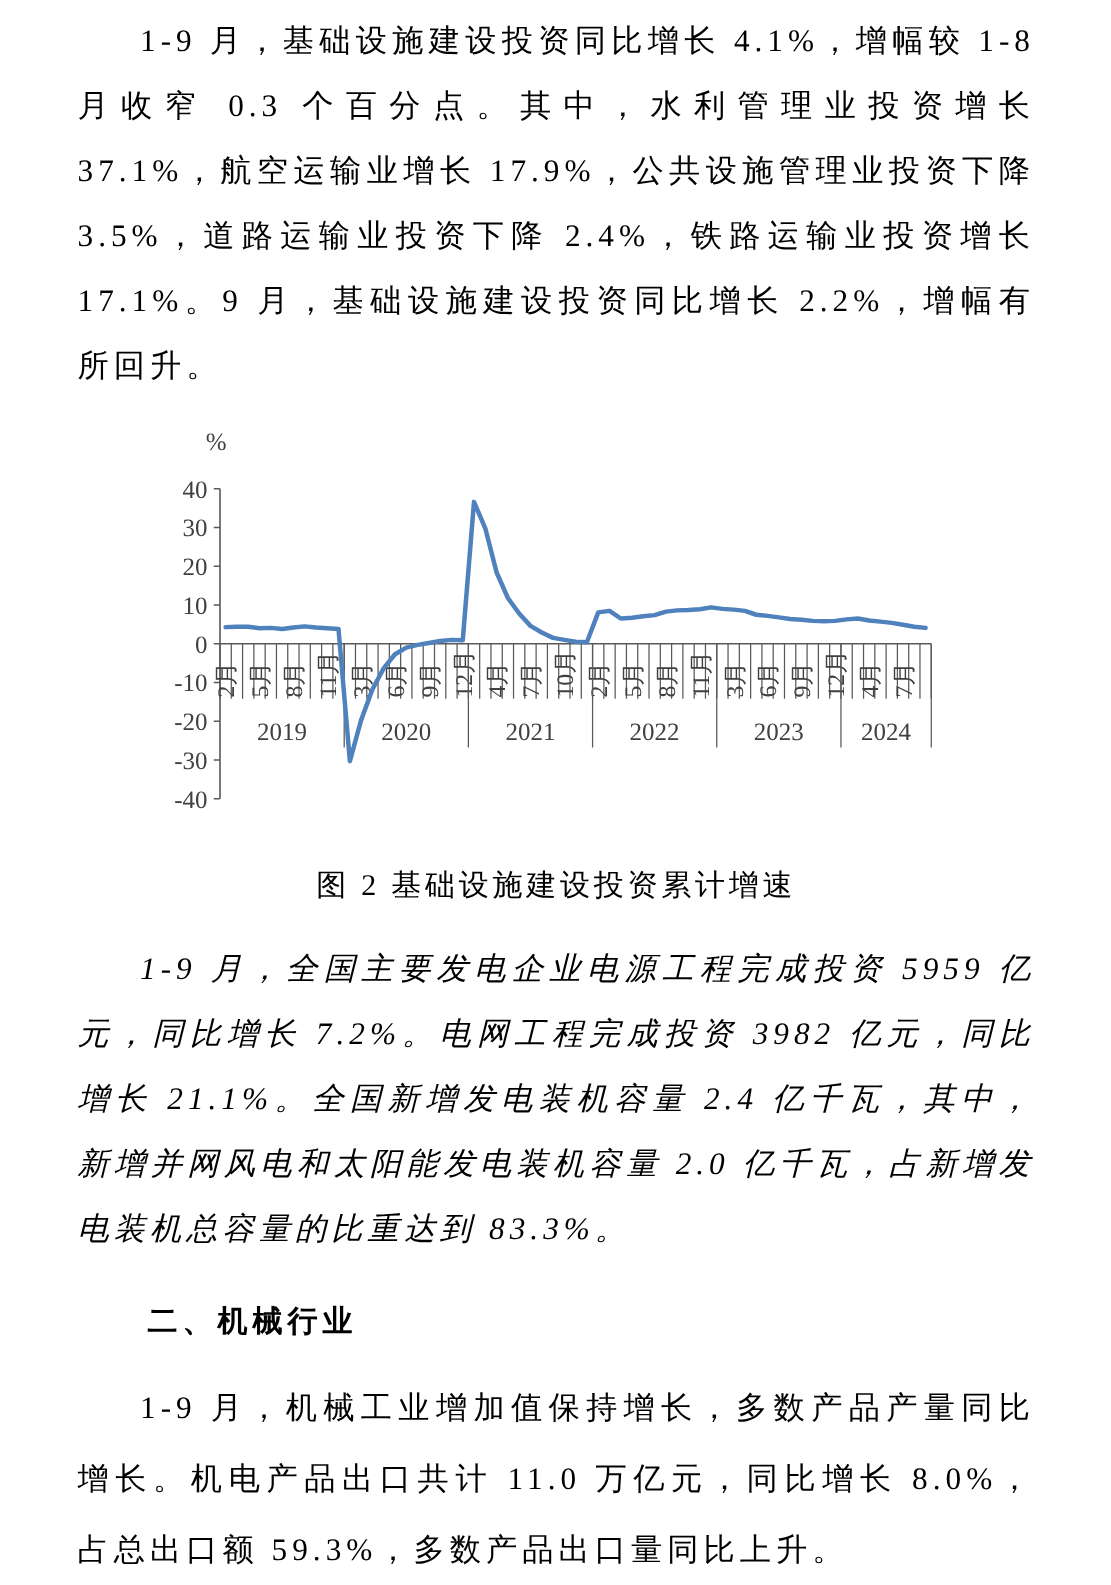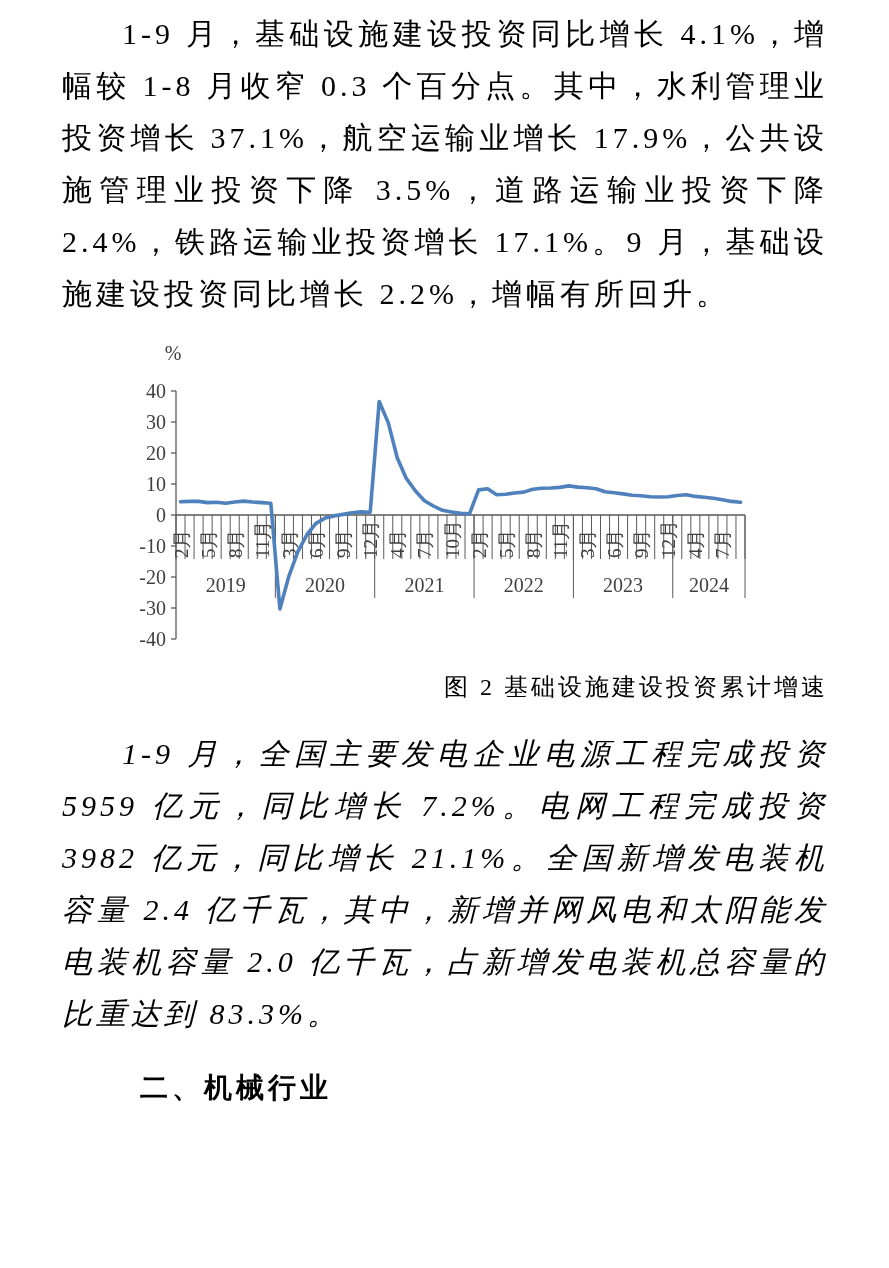--- a/index.html
+++ b/index.html
@@ -4,37 +4,37 @@
 <style>
   html,body{margin:0;padding:0;}
   body{
     width:889px;height:1268px;
     background:#ffffff;color:#000;
     overflow:hidden;
     font-family:"Liberation Serif","DejaVu Serif",serif;
   }
   .content{padding:8px 61px 0 62px;}
   .para{
-    font-size:30px;line-height:52px;
+    font-size:25px;line-height:52px;
     text-align:justify;text-indent:2em;
     letter-spacing:4px;margin:0;
   }
   .para--wide{line-height:57px;}
   .para--p2{margin-top:26px;font-style:italic;}
   .para--p3{margin-top:22px;}
   .chart-wrap{margin:16px 0 0 68px;width:672px;height:336px;}
   .chart-wrap svg{display:block;font-family:"Liberation Serif","DejaVu Serif",serif;}
   .caption{
-    font-size:24px;line-height:30px;
-    text-align:right;letter-spacing:3px;
+    font-size:24px;line-height:30px;margin-top:22px;
+    text-align:center;letter-spacing:3px;
   }
   .section-heading{
     font-family:"Liberation Sans","DejaVu Sans",sans-serif;
-    font-size:28px;font-weight:700;line-height:36px;
-    letter-spacing:4px;margin:30px 0 0 78px;
+    font-size:24px;font-weight:700;line-height:36px;
+    letter-spacing:4px;margin:30px 0 0 56px;
   }
 </style>
 </head>
 <body>
 
 <div class="content">
 
   <p class="para">1-9 月，基础设施建设投资同比增长 4.1%，增幅较 1-8 月收窄 0.3 个百分点。其中，水利管理业投资增长 37.1%，航空运输业增长 17.9%，公共设施管理业投资下降 3.5%，道路运输业投资下降 2.4%，铁路运输业投资增长 17.1%。9 月，基础设施建设投资同比增长 2.2%，增幅有所回升。</p>
 
   <div class="chart-wrap">
@@ -202,14 +202,15 @@
         <polyline points="50.5,165.7 59.5,165.4 68.6,165.4 77.6,166.6 86.6,166.3 95.7,167.2 104.7,166.0 113.7,165.1 122.8,166.0 131.8,166.6 140.8,167.2 149.9,272.9 158.9,240.1 167.9,215.6 177.0,198.5 186.0,187.4 195.0,182.1 204.1,179.9 213.1,178.4 222.1,176.8 231.2,175.9 240.2,176.2 249.2,65.5 258.3,86.9 267.3,122.0 276.3,142.4 285.3,154.8 294.4,164.7 303.4,170.0 312.4,174.3 321.5,175.9 330.5,177.4 339.5,177.8 348.6,153.9 357.6,152.7 366.6,158.8 375.7,158.2 384.7,157.0 393.7,156.1 402.8,153.3 411.8,152.3 420.8,152.0 429.9,151.4 438.9,149.9 447.9,151.1 457.0,151.7 466.0,152.7 475.0,155.8 484.1,156.7 493.1,157.9 502.1,159.2 511.1,159.8 520.2,160.7 529.2,161.0 538.2,160.7 547.3,159.5 556.3,158.8 565.3,160.4 574.4,161.3 583.4,162.3 592.4,163.8 601.5,165.4 610.5,166.3" fill="none" stroke="#4f81bd" stroke-width="3.6" stroke-linejoin="round" stroke-linecap="round"></polyline>
       </svg>
   </div>
 
   <div class="caption">图 2  基础设施建设投资累计增速</div>
 
   <p class="para para--p2">1-9 月，全国主要发电企业电源工程完成投资 5959 亿元，同比增长 7.2%。电网工程完成投资 3982 亿元，同比增长 21.1%。全国新增发电装机容量 2.4 亿千瓦，其中，新增并网风电和太阳能发电装机容量 2.0 亿千瓦，占新增发电装机总容量的比重达到 83.3%。</p>
 
   <h2 class="section-heading">二、机械行业</h2>
 
+  <p class="para para--wide para--p3">1-9 月，机械工业增加值保持增长，多数产品产量同比增长。机电产品出口共计 11.0 万亿元，同比增长 8.0%，占总出口额 59.3%，多数产品出口量同比上升。</p>
 
 </div>
 
 </body></html>

